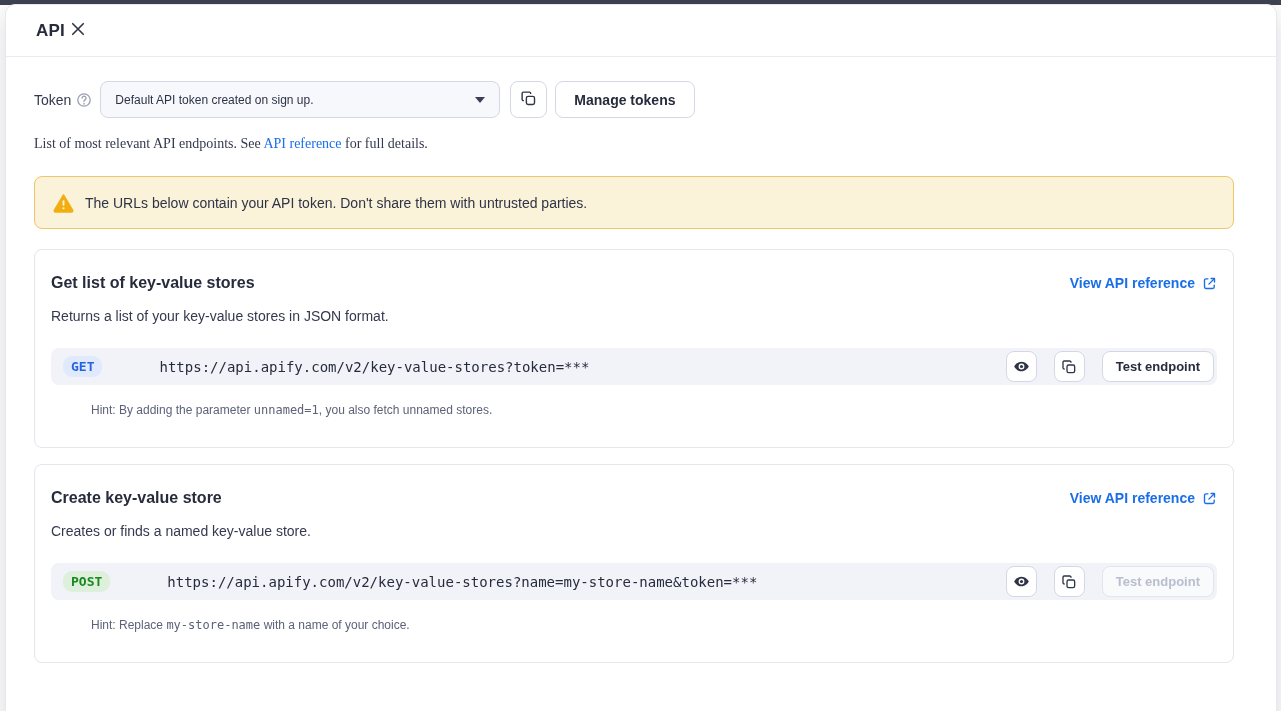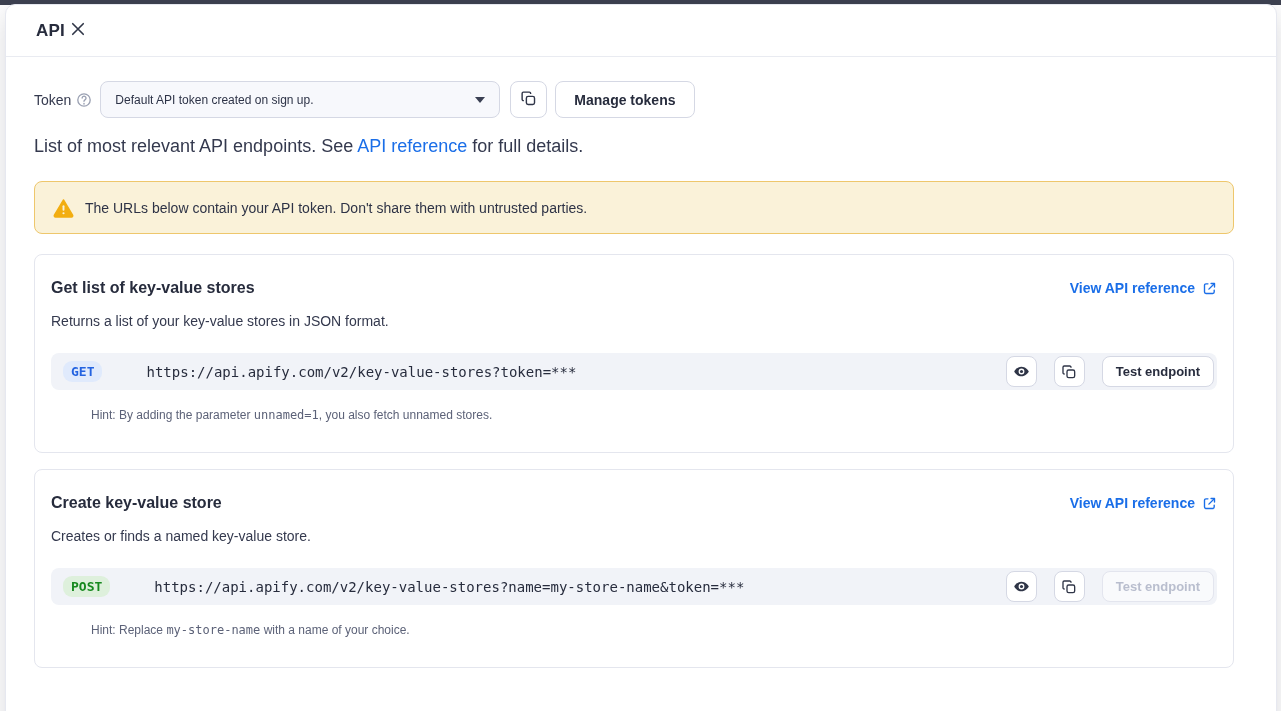--- a/index.html
+++ b/index.html
@@ -38,21 +38,21 @@
   .icon-btn {
     width: 37px; height: 37px; display: inline-flex; align-items: center; justify-content: center;
     background: #fff; border: 1px solid #d5d8e4; border-radius: 8px; cursor: pointer;
   }
   .token-copy { margin-left: 10px; }
   .manage-btn {
     margin-left: 8px; height: 37px; padding: 0 18px;
     background: #fff; border: 1px solid #d5d8e4; border-radius: 8px;
     font-family: "Liberation Sans", sans-serif; font-size: 14px; font-weight: 700; color: #272c3d; cursor: pointer;
   }
-  .intro { font-size: 18px; color: #34394e; margin-bottom: 24px; }
+  .intro { font-size: 14px; color: #34394e; margin-bottom: 24px; font-family: Liberation Serif, serif; }
   .intro a { color: #1a6ee8; text-decoration: none; cursor: pointer; }
   .warning-banner {
     display: flex; align-items: center; gap: 11px;
     height: 53px; padding: 0 18px; margin-bottom: 20px;
     background: #faf2d9; border: 1px solid #eec76c; border-radius: 8px;
     font-size: 14px; color: #2e3346;
   }
   .card {
     border: 1px solid #e4e6ee; border-radius: 8px;
     padding: 24px 16px 30px 16px; margin-bottom: 16px;
@@ -63,21 +63,21 @@
     display: inline-flex; align-items: center; gap: 7px;
     font-size: 14px; font-weight: 700; color: #1a6ee8; text-decoration: none; cursor: pointer;
   }
   .card-desc { font-size: 14px; color: #34394e; margin-bottom: 24px; }
   .endpoint-row {
     display: flex; align-items: center; height: 37px;
     background: #f1f3f8; border-radius: 8px; padding: 0 3px 0 12px;
   }
   .method {
     font-family: "DejaVu Sans Mono", monospace; font-size: 13px; font-weight: 700;
-    padding: 3px 8px; border-radius: 9px; margin-right: 8px; flex: none;
+    padding: 3px 8px; border-radius: 9px; margin-right: 21px; flex: none;
   }
   .method-get  { background: #e0eafc; color: #2463e0; }
   .method-post { background: #def0dc; color: #17891f; }
   .endpoint-url {
     font-family: "DejaVu Sans Mono", monospace; font-size: 14px; color: #272c3d;
     white-space: nowrap; overflow: hidden; flex: 1 1 auto; padding-left: 36px;
   }
   .row-actions { display: flex; align-items: center; gap: 17px; flex: none; }
   .row-actions .icon-btn { width: 31px; height: 31px; border-radius: 8px; }
   .test-btn {

